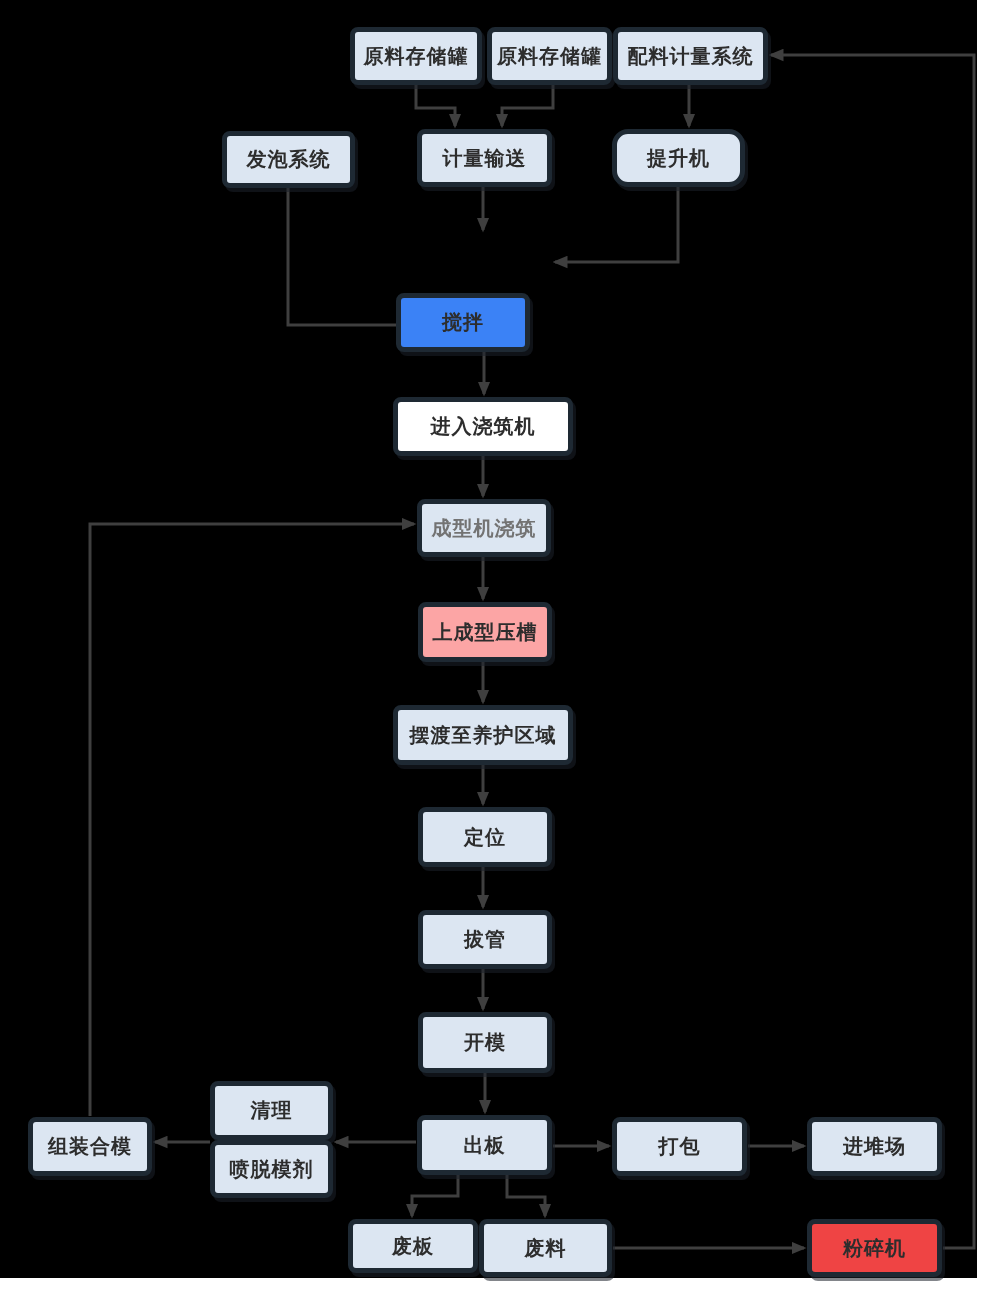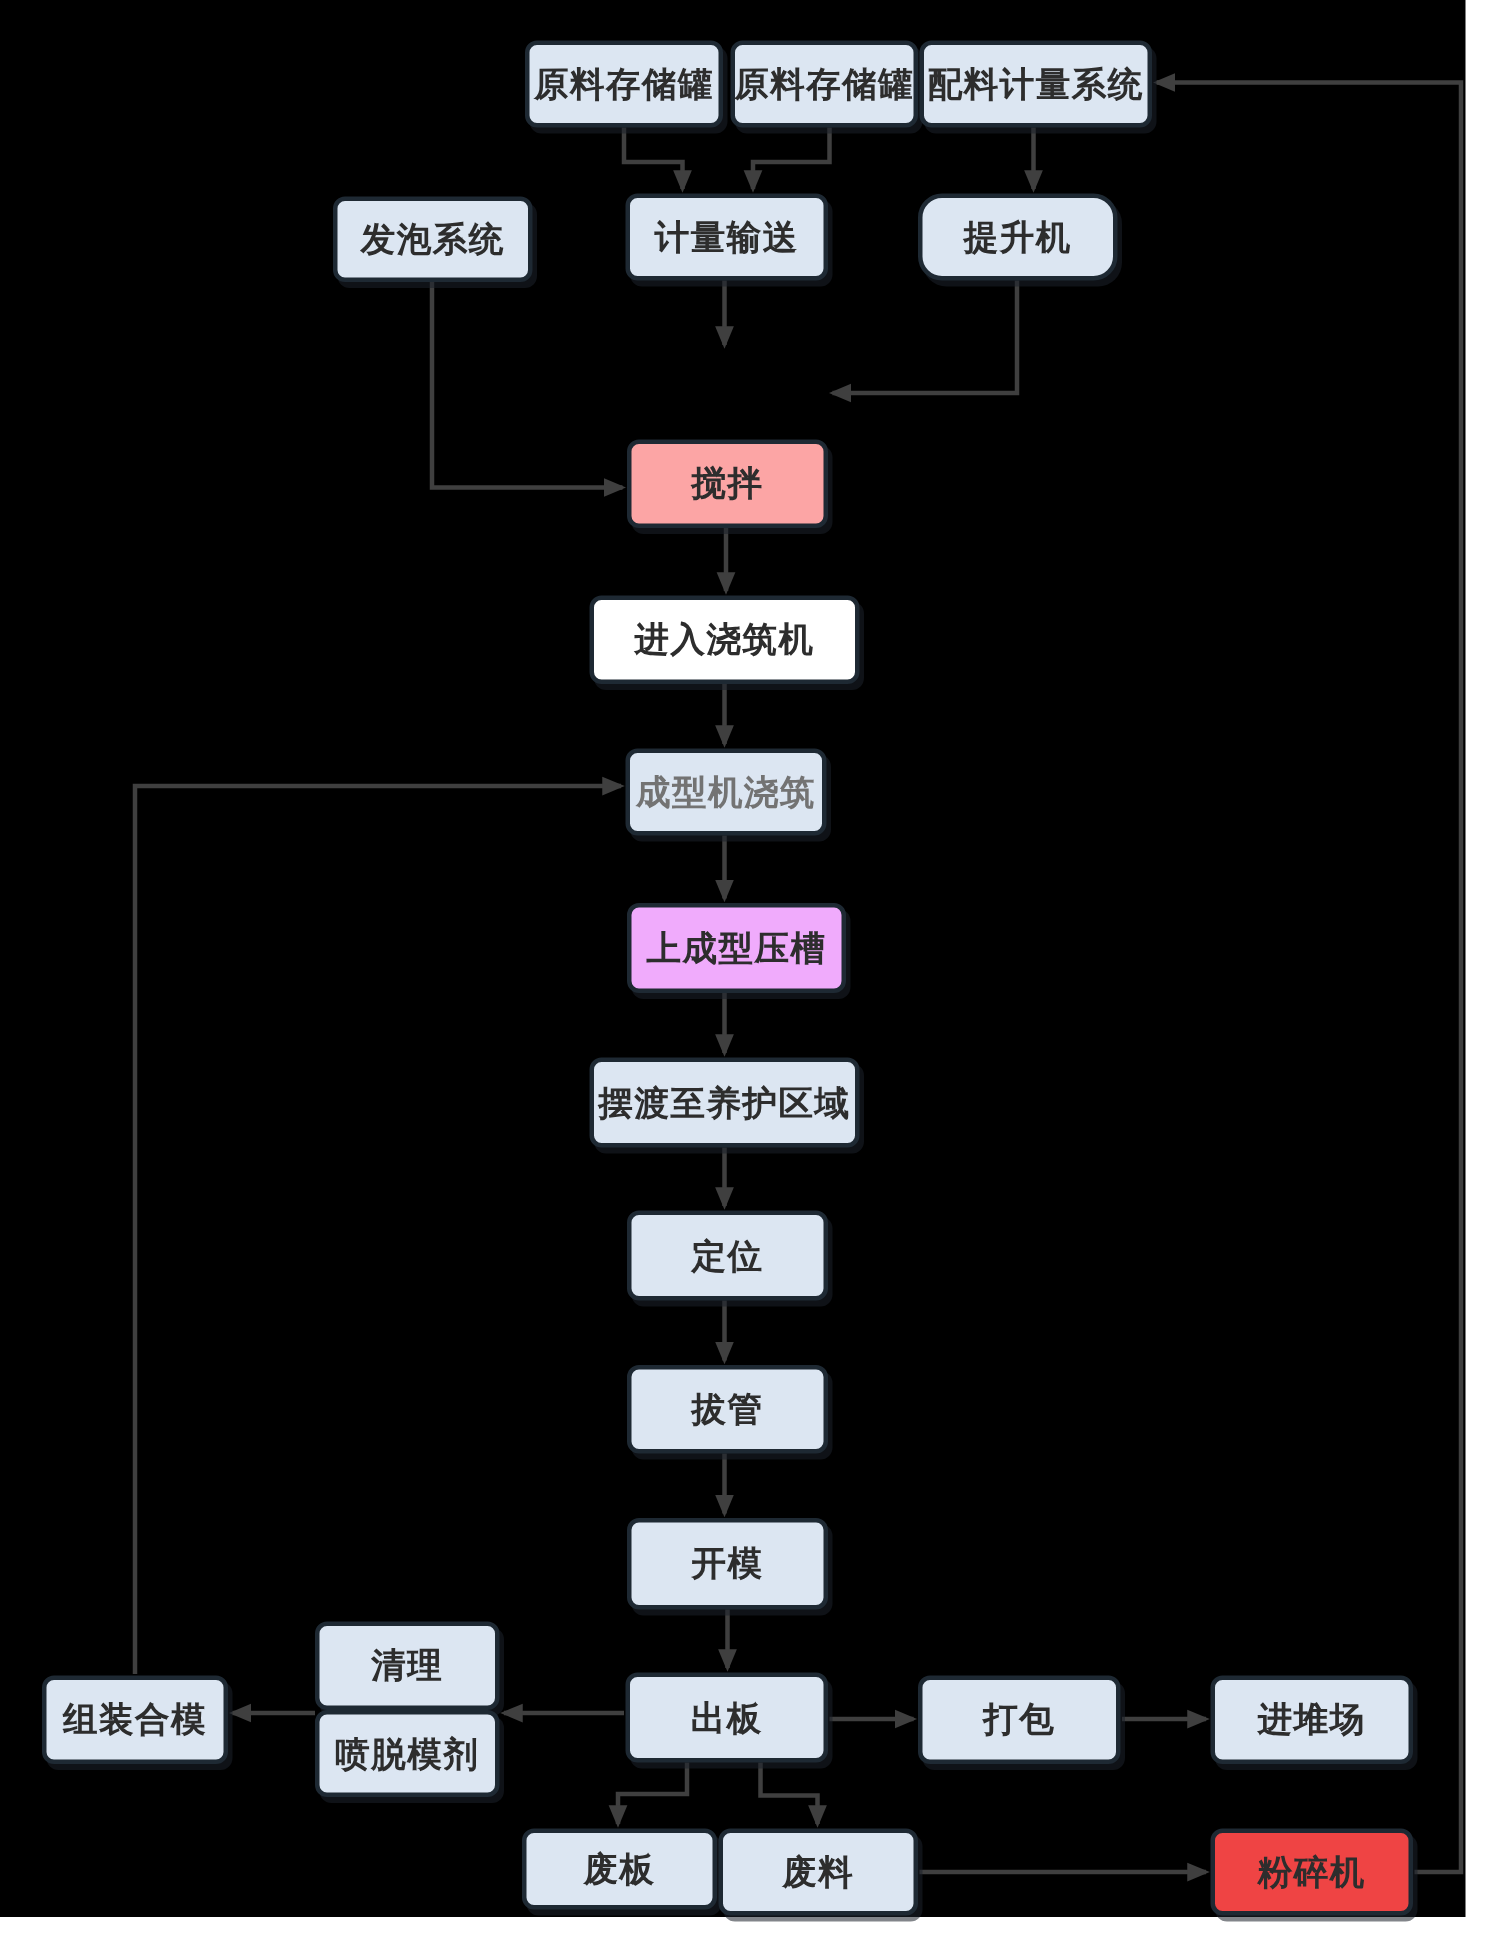--- a/index.html
+++ b/index.html
@@ -29,30 +29,30 @@
     position: absolute;
     left: 0;
     top: 0;
     width: 977px;
     height: 1278px;
   }
   .node {
     position: absolute;
     box-sizing: border-box;
     background: #dce6f2;
-    border: 3px solid #701a75;
+    border: 5px solid #701a75;
     border-radius: 8px;
     box-shadow: 3px 4px 0 rgba(28, 33, 41, 0.55);
     display: flex;
     align-items: center;
     justify-content: center;
     color: #2d2d2d;
     font-family: "DejaVu Serif", "Liberation Serif", serif;
     font-weight: 600;
-    font-size: 23px;
+    font-size: 20px;
     letter-spacing: 1px;
     white-space: nowrap;
   }
 </style>
 </head>
 <body>
 
 <div class="page">
   <div class="canvas">
     <svg class="edge-layer" width="977" height="1278" viewBox="0 0 977 1278" xmlns="http://www.w3.org/2000/svg">
@@ -99,30 +99,30 @@
       </div>
       <div class="node" style="left: 222px; top: 131px; width: 133px; height: 57px; background: rgb(220, 230, 242); border-color: rgb(30, 41, 51);">
         <span style="color: rgb(45, 45, 45);">发泡系统</span>
       </div>
       <div class="node" style="left: 417px; top: 129px; width: 135px; height: 58px; background: rgb(220, 230, 242); border-color: rgb(30, 41, 51);">
         <span style="color: rgb(45, 45, 45);">计量输送</span>
       </div>
       <div class="node" style="left: 612px; top: 129px; width: 133px; height: 58px; background: rgb(220, 230, 242); border-color: rgb(30, 41, 51); border-radius: 16px;">
         <span style="color: rgb(45, 45, 45);">提升机</span>
       </div>
-      <div class="node" style="left: 418px; top: 293px; width: 134px; height: 59px; background: #fca5a5; border-color: rgb(30, 41, 51);">
+      <div class="node" style="left: 396px; top: 293px; width: 134px; height: 59px; background: #3b82f6; border-color: rgb(30, 41, 51);">
         <span style="color: rgb(45, 45, 45);">搅拌</span>
       </div>
       <div class="node" style="left: 393px; top: 397px; width: 180px; height: 59px; background: #ffffff; border-color: rgb(30, 41, 51);">
         <span style="color: rgb(45, 45, 45);">进入浇筑机</span>
       </div>
       <div class="node" style="left: 417px; top: 499px; width: 134px; height: 58px; background: rgb(220, 230, 242); border-color: rgb(30, 41, 51);">
         <span style="color: #737373;">成型机浇筑</span>
       </div>
-      <div class="node" style="left: 418px; top: 602px; width: 146px; height: 60px; background: #f0abfc; border-color: rgb(30, 41, 51); align-items: center;">
+      <div class="node" style="left: 418px; top: 602px; width: 134px; height: 60px; background: #fca5a5; border-color: rgb(30, 41, 51); align-items: center;">
         <span style="color: rgb(45, 45, 45);">上成型压槽</span>
       </div>
       <div class="node" style="left: 393px; top: 705px; width: 180px; height: 60px; background: rgb(220, 230, 242); border-color: rgb(30, 41, 51);">
         <span style="color: rgb(45, 45, 45);">摆渡至养护区域</span>
       </div>
       <div class="node" style="left: 418px; top: 807px; width: 134px; height: 60px; background: rgb(220, 230, 242); border-color: rgb(30, 41, 51);">
         <span style="color: rgb(45, 45, 45);">定位</span>
       </div>
       <div class="node" style="left: 418px; top: 910px; width: 134px; height: 59px; background: rgb(220, 230, 242); border-color: rgb(30, 41, 51);">
         <span style="color: rgb(45, 45, 45);">拔管</span>

